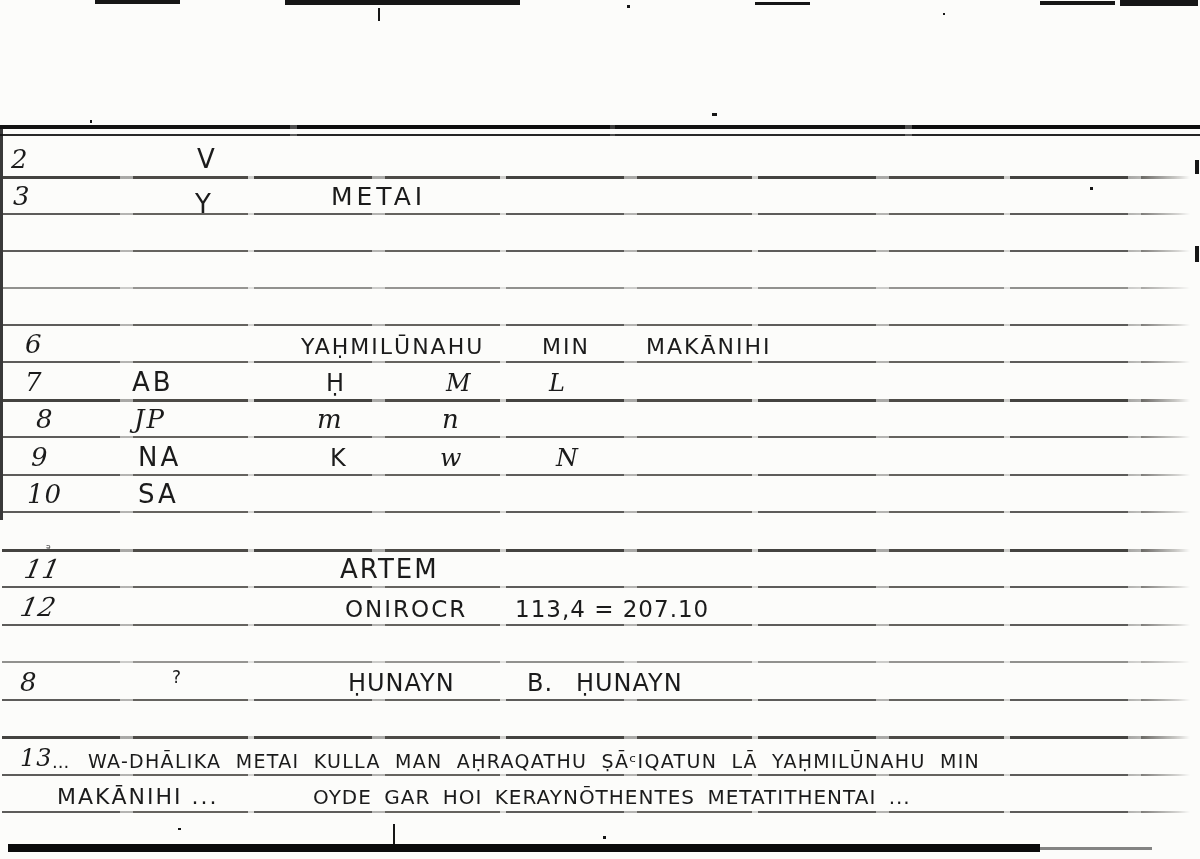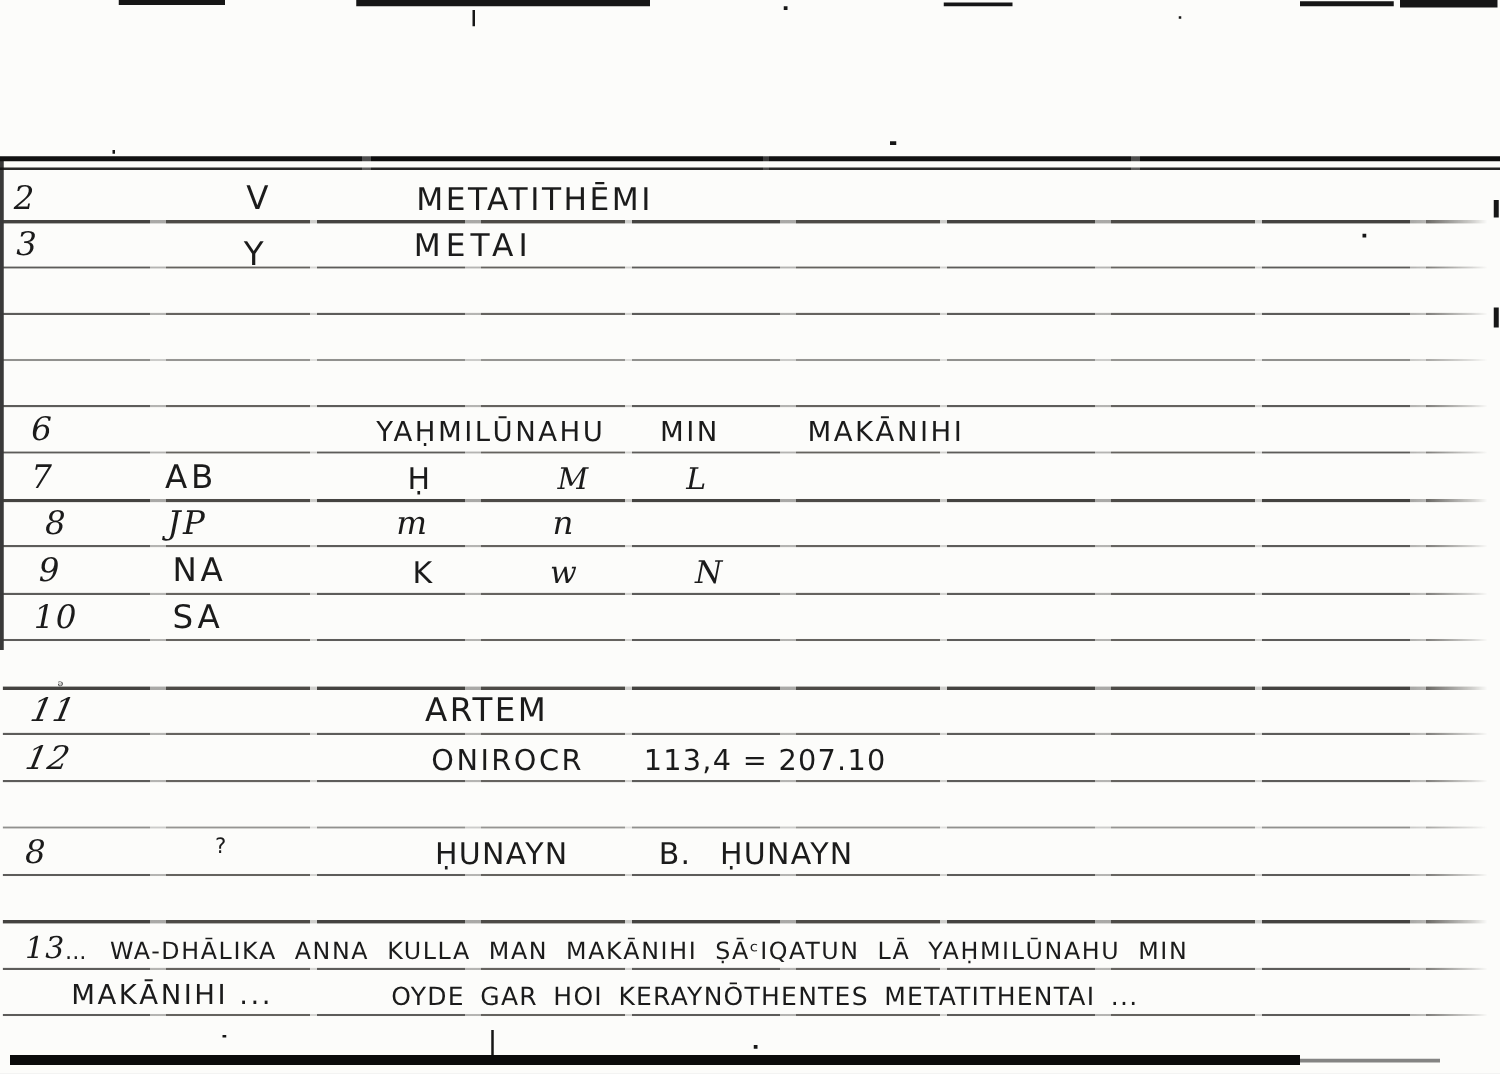--- a/index.html
+++ b/index.html
@@ -90,33 +90,32 @@
   <div class="rule heavy" style="top:736px;"></div>
   <div class="rule" style="top:774px;"></div>
   <div class="rule" style="top:811px;"></div>
 
   <div class="botbar" style="left:8px;top:844px;width:1032px;height:8px;"></div>
   <div class="botbar" style="left:1040px;top:847px;width:112px;height:3px;opacity:.5;"></div>
 
   <div class="row" style="top:140px;">
     <span class="num" style="left:11px;">2</span>
     <span class="sig" style="left:197px;">V</span>
-    <span class="lem" style="left:333px;">METATITHĒMI</span>
   </div>
 
   <div class="row" style="top:177px;">
     <span class="num" style="left:13px;">3</span>
     <span class="sig low" style="left:195px;">Y</span>
     <span class="lem" style="left:331px;letter-spacing:4px;">METAI</span>
   </div>
 
   <div class="row" style="top:325px;">
     <span class="num" style="left:25px;">6</span>
     <span class="cap" style="left:301px;">YAḤMILŪNAHU</span>
-    <span class="cap" style="left:528px;">MIN</span>
+    <span class="cap" style="left:542px;">MIN</span>
     <span class="cap" style="left:646px;margin-top:19px;">MAKĀNIHI</span>
   </div>
 
   <div class="row" style="top:363px;">
     <span class="num" style="left:25px;">7</span>
     <span class="sig" style="left:132px;">AB</span>
     <span class="word" style="left:326px;">Ḥ</span>
     <span class="cur" style="left:446px;font-size:24px;">M</span>
     <span class="cur" style="left:549px;font-size:24px;">L</span>
   </div>
@@ -157,21 +156,21 @@
     <span class="num" style="left:20px;">8</span>
     <span class="small-q" style="left:172px;">?</span>
     <span class="word" style="left:348px;">ḤUNAYN</span>
     <span class="word" style="left:527px;">B.</span>
     <span class="word" style="left:576px;">ḤUNAYN</span>
   </div>
 
   <div class="row" style="top:738px;">
     <span class="num" style="left:20px;font-size:24px;">13</span>
     <span style="left:52px;font-size:18px;">...</span>
-    <span class="longline" style="left:88px;">WA-DHĀLIKA ANNA KULLA MAN MAKĀNIHI ṢĀᶜIQATUN LĀ YAḤMILŪNAHU MIN</span>
+    <span class="longline" style="left:88px;">WA-DHĀLIKA METAI KULLA MAN AḤRAQATHU ṢĀᶜIQATUN LĀ YAḤMILŪNAHU MIN</span>
   </div>
 
   <div class="row" style="top:775px;padding-left:28px;">
     <span class="cap" style="left:57px;">MAKĀNIHI ...</span>
     <span class="greekline" style="left:313px;">OYDE GAR HOI KERAYNŌTHENTES METATITHENTAI ...</span>
   </div>
 
 </div>
 
 </body></html>

